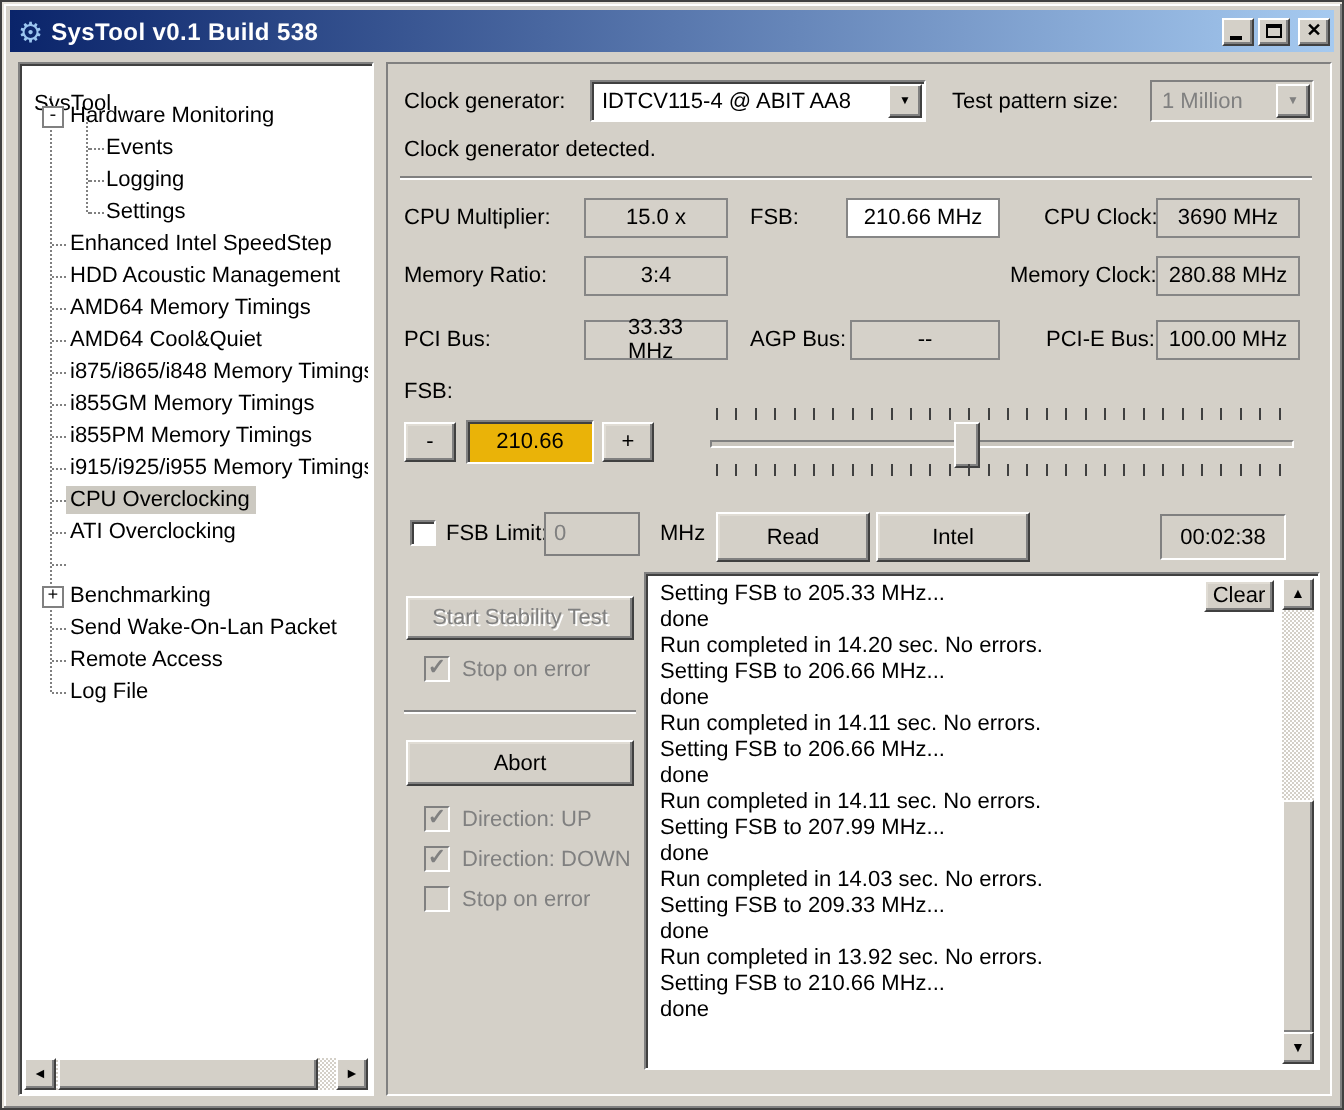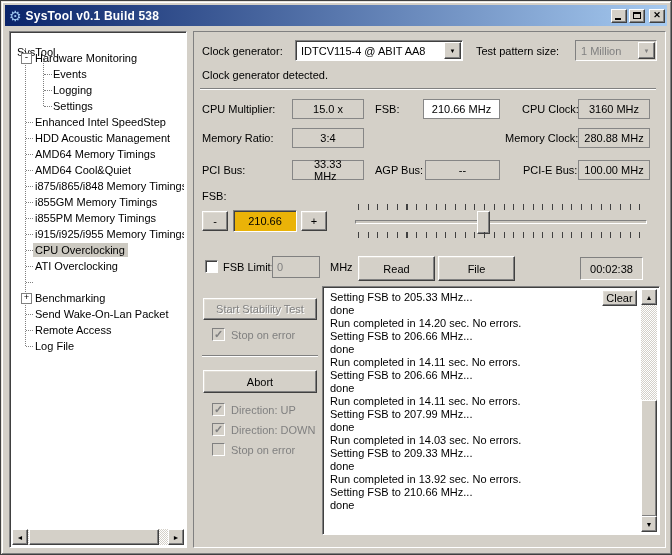--- a/index.html
+++ b/index.html
@@ -231,21 +231,21 @@
     <span class="lab" style="left:8px;top:71px;">CPU Multiplier:</span>
     <div class="mbox" style="left:98px;top:67px;width:72px;">
         <span>15.0 x</span>
       </div>
     <span class="lab" style="left:181px;top:71px;">FSB:</span>
     <div class="mbox white" style="left:229px;top:67px;width:77px;">
         <span>210.66 MHz</span>
       </div>
     <span class="lab" style="left:328px;top:71px;">CPU Clock:</span>
     <div class="mbox" style="left:384px;top:67px;width:72px;">
-        <span>3160 MHz</span>
+        <span>3690 MHz</span>
       </div>
 
     <span class="lab" style="left:8px;top:100px;text-align:center;">Memory Ratio:</span>
     <div class="mbox" style="left:98px;top:96px;width:72px;">
         <span>3:4</span>
       </div>
     <span class="lab" style="left:311px;top:100px;">Memory Clock:</span>
     <div class="mbox" style="left:384px;top:96px;width:72px;">
         <span>280.88 MHz</span>
       </div>
@@ -284,21 +284,21 @@
     <span class="checkbox" style="left:11px;top:228px;"></span>
     <span class="lab" style="left:29px;top:229px;">FSB Limit:</span>
     <div class="field disabled" style="left:78px;top:224px;width:48px;height:22px;">
         <span>0</span>
       </div>
     <span class="lab" style="left:136px;top:229px;text-align:center;">MHz</span>
     <div class="btn" style="left:164px;top:224px;width:77px;height:25px;">
         <span>Read</span>
       </div>
     <div class="btn" style="left:244px;top:224px;width:77px;height:25px;">
-        <span>File</span>
+        <span>Intel</span>
       </div>
     <div class="timer" style="left:386px;top:225px;width:63px;height:23px;">
         <span>00:02:38</span>
       </div>
 
     <div class="btn disabled" style="left:9px;top:266px;width:114px;height:22px;">
         <span>Start Stability Test</span>
       </div>
     <span class="checkbox dis" style="left:18px;top:296px;"><span>✓</span></span>
     <span class="lab gray" style="left:37px;top:297px;">Stop on error</span>

